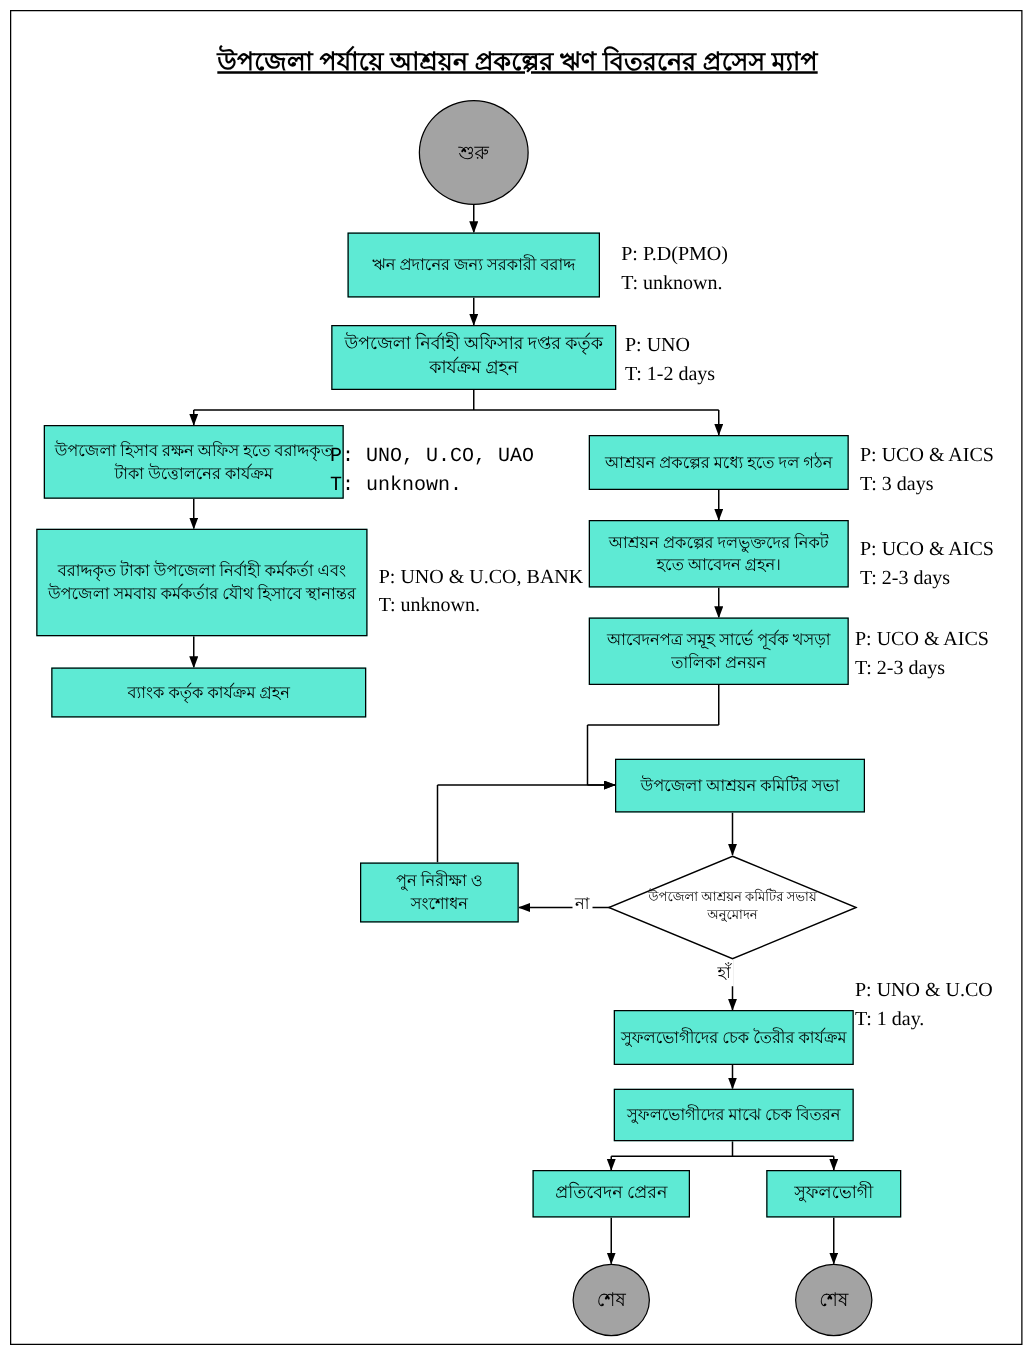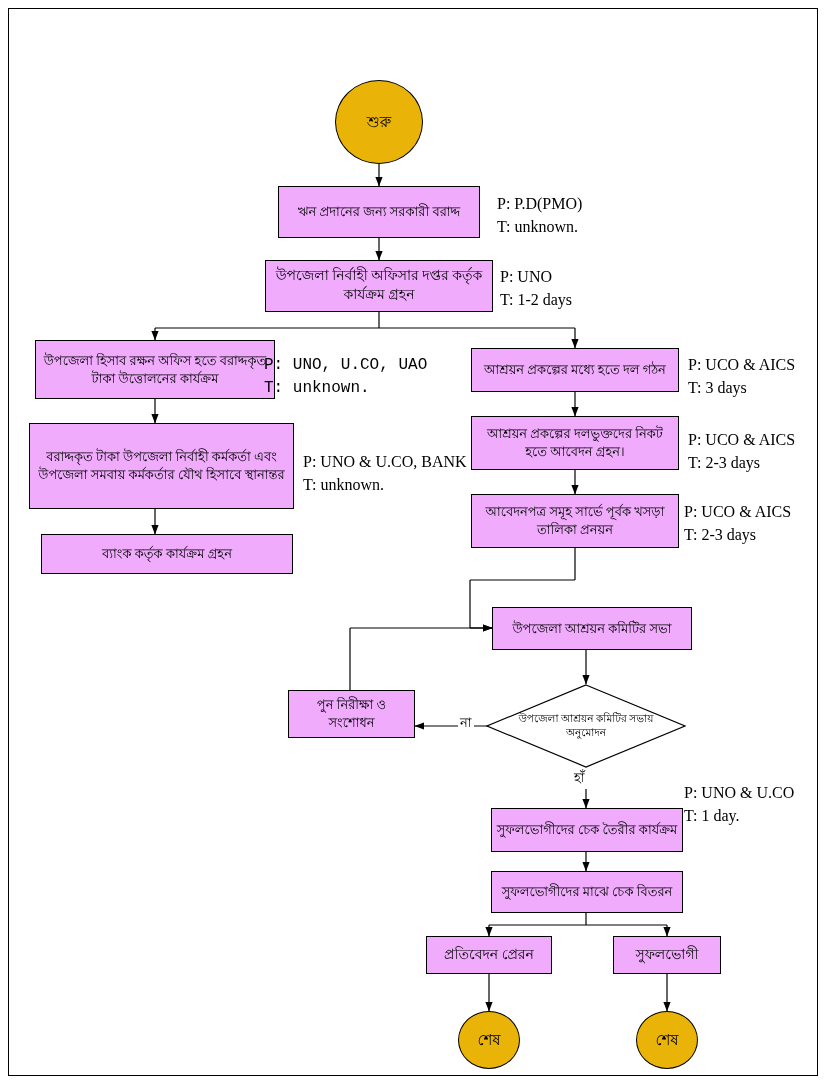--- a/index.html
+++ b/index.html
@@ -36,35 +36,35 @@
     text-align: center;
     font-size: 20px;
     font-weight: bold;
     text-decoration: underline;
     letter-spacing: 0.2px;
   }
   .node {
     position: absolute;
     box-sizing: border-box;
     border: 1px solid #000000;
-    background: #f0abfc;
+    background: #5eead4;
     display: flex;
     align-items: center;
     justify-content: center;
     text-align: center;
     font-size: 13px;
     line-height: 1.35;
     padding: 2px 4px;
   }
   .terminator {
     position: absolute;
     box-sizing: border-box;
     border: 1px solid #000000;
     border-radius: 50%;
-    background: #eab308;
+    background: #a3a3a3;
     display: flex;
     align-items: center;
     justify-content: center;
     text-align: center;
     font-size: 15px;
   }
   .diamond-wrap {
     position: absolute;
   }
   .diamond-shape {
@@ -111,20 +111,21 @@
     pointer-events: none;
   }
 </style>
 </head>
 <body>
 
 <div id="page">
 
   <div class="frame"></div>
 
+  <div class="title">উপজেলা পর্যায়ে আশ্রয়ন প্রকল্পের ঋণ বিতরনের প্রসেস ম্যাপ</div>
 
   <svg class="connectors" xmlns="http://www.w3.org/2000/svg">
     <defs>
       <marker id="arrow" markerWidth="9" markerHeight="9" refX="7.5" refY="3" orient="auto" markerUnits="strokeWidth">
         <path d="M0,0 L8,3 L0,6 z" fill="#000000"></path>
       </marker>
     </defs>
     <g stroke="#000000" stroke-width="1.2" fill="none">
 
       <line x1="379" y1="164" x2="379" y2="186" marker-end="url(#arrow)"></line>

